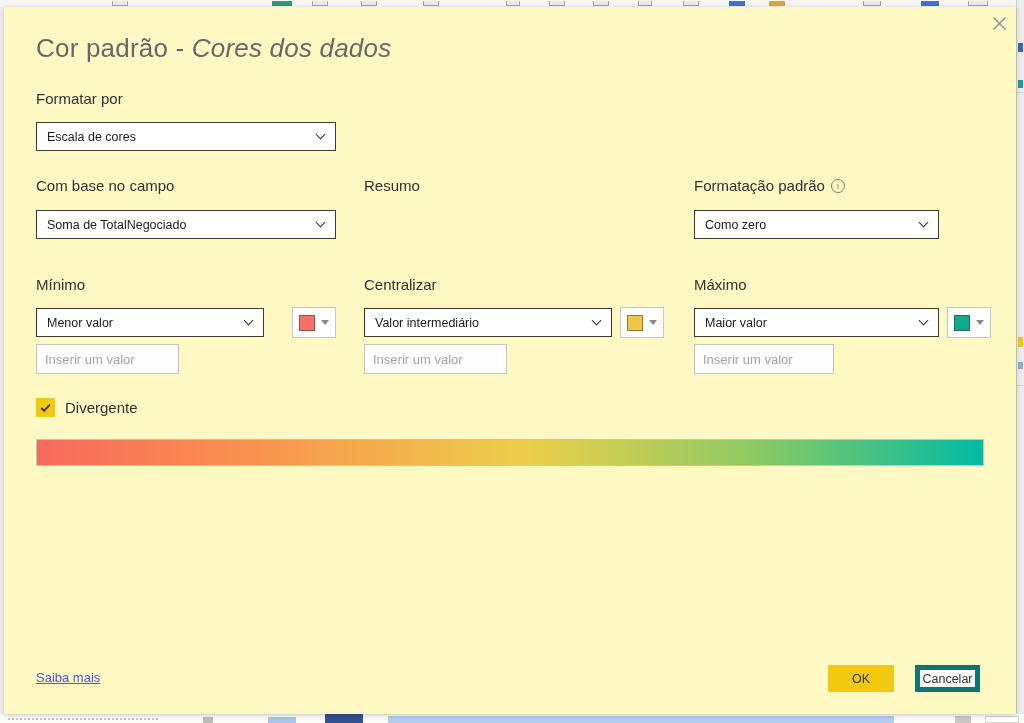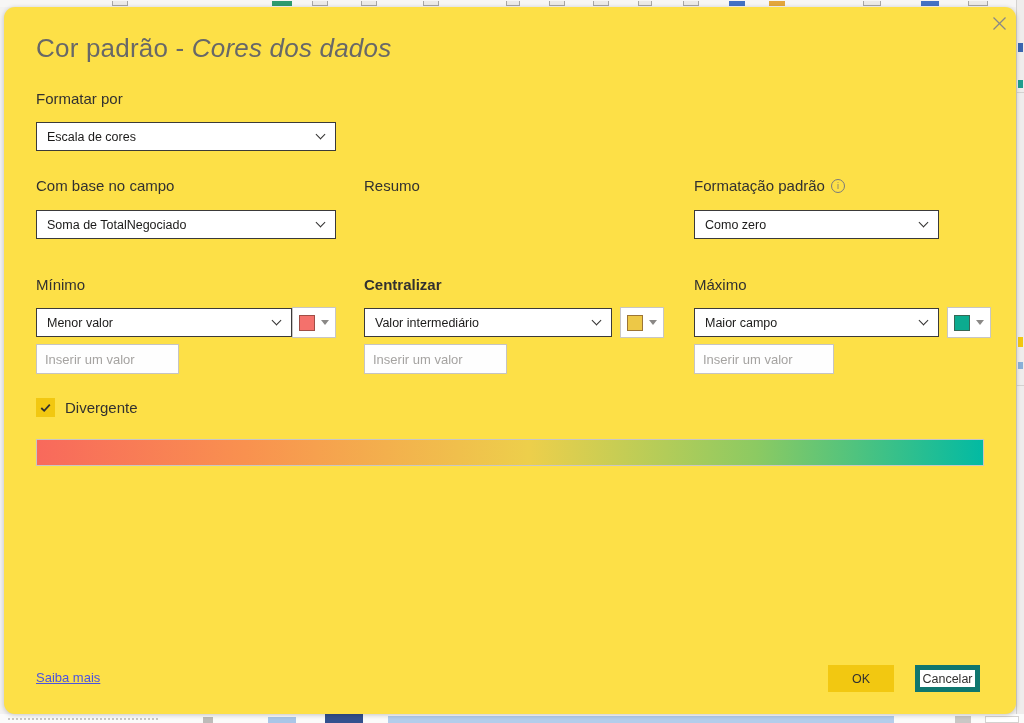--- a/index.html
+++ b/index.html
@@ -15,22 +15,22 @@
   .frag.blue  { background:#4472c4; border-color:#4472c4; }
   .frag.gold  { background:#e3a63c; border-color:#e3a63c; }
 
   .bg-right { position:absolute; right:0; top:0; width:8px; height:723px; background:#efedec; border-left:1px solid #d4d2d0; }
   .rfrag { position:absolute; }
 
   .bg-bottom { position:absolute; left:0; top:714px; width:1024px; height:9px; background:#fbfbfa; }
   .bfrag { position:absolute; }
 
   
-  .dialog { position:absolute; left:4px; top:7px; width:1012px; height:707px; background:#fde047;
-            box-shadow:0 1px 5px rgba(0,0,0,.22);border-radius:11px; }
+  .dialog { position:absolute; left:4px; top:7px; width:1012px; height:707px; background:#fef9c3;
+            box-shadow:0 1px 5px rgba(0,0,0,.22); }
 
   .close-btn { position:absolute; top:5px; right:6px; width:22px; height:22px; display:flex;
                align-items:center; justify-content:center; cursor:pointer; }
 
   .title { position:absolute; left:32px; top:26px; font-size:26px; font-weight:300; color:#686868;
            letter-spacing:.2px; white-space:nowrap; }
   .title .italic { font-style:italic; }
 
   .lbl { position:absolute; font-size:15px; color:#323130; white-space:nowrap; display:flex; align-items:center; gap:6px; }
 
@@ -139,43 +139,43 @@
     <div class="dd" style="left:32px;top:203px;width:300px;">
       <span class="dd-text">Soma de TotalNegociado</span>
       <span class="chev"></span>
     </div>
     <div class="dd" style="left:690px;top:203px;width:245px;">
       <span class="dd-text">Como zero</span>
       <span class="chev"></span>
     </div>
 
     <div class="lbl" style="left:32px;top:269px;">Mínimo</div>
-    <div class="lbl" style="left:360px;top:269px;font-weight:bold;">Centralizar</div>
+    <div class="lbl" style="left:360px;top:269px;">Centralizar</div>
     <div class="lbl" style="left:690px;top:269px;">Máximo</div>
 
-    <div class="dd" style="left:32px;top:301px;width:256px;">
+    <div class="dd" style="left:32px;top:301px;width:228px;">
       <span class="dd-text">Menor valor</span>
       <span class="chev"></span>
     </div>
     <div class="swatch" style="left:288px;top:300px;">
       <span class="sw-color" style="background: rgb(244, 113, 108);"></span>
       <span class="sw-caret"></span>
     </div>
 
     <div class="dd" style="left:360px;top:301px;width:248px;">
       <span class="dd-text">Valor intermediário</span>
       <span class="chev"></span>
     </div>
     <div class="swatch" style="left:616px;top:300px;">
       <span class="sw-color" style="background: rgb(237, 200, 71);"></span>
       <span class="sw-caret"></span>
     </div>
 
     <div class="dd" style="left:690px;top:301px;width:245px;">
-      <span class="dd-text">Maior campo</span>
+      <span class="dd-text">Maior valor</span>
       <span class="chev"></span>
     </div>
     <div class="swatch" style="left:943px;top:300px;">
       <span class="sw-color" style="background: rgb(12, 171, 143);"></span>
       <span class="sw-caret"></span>
     </div>
 
     <input class="val-input" style="left: 32px; top: 337px; width: 143px;" placeholder="Inserir um valor">
     <input class="val-input" style="left: 360px; top: 337px; width: 143px;" placeholder="Inserir um valor">
     <input class="val-input" style="left: 690px; top: 337px; width: 140px;" placeholder="Inserir um valor">

